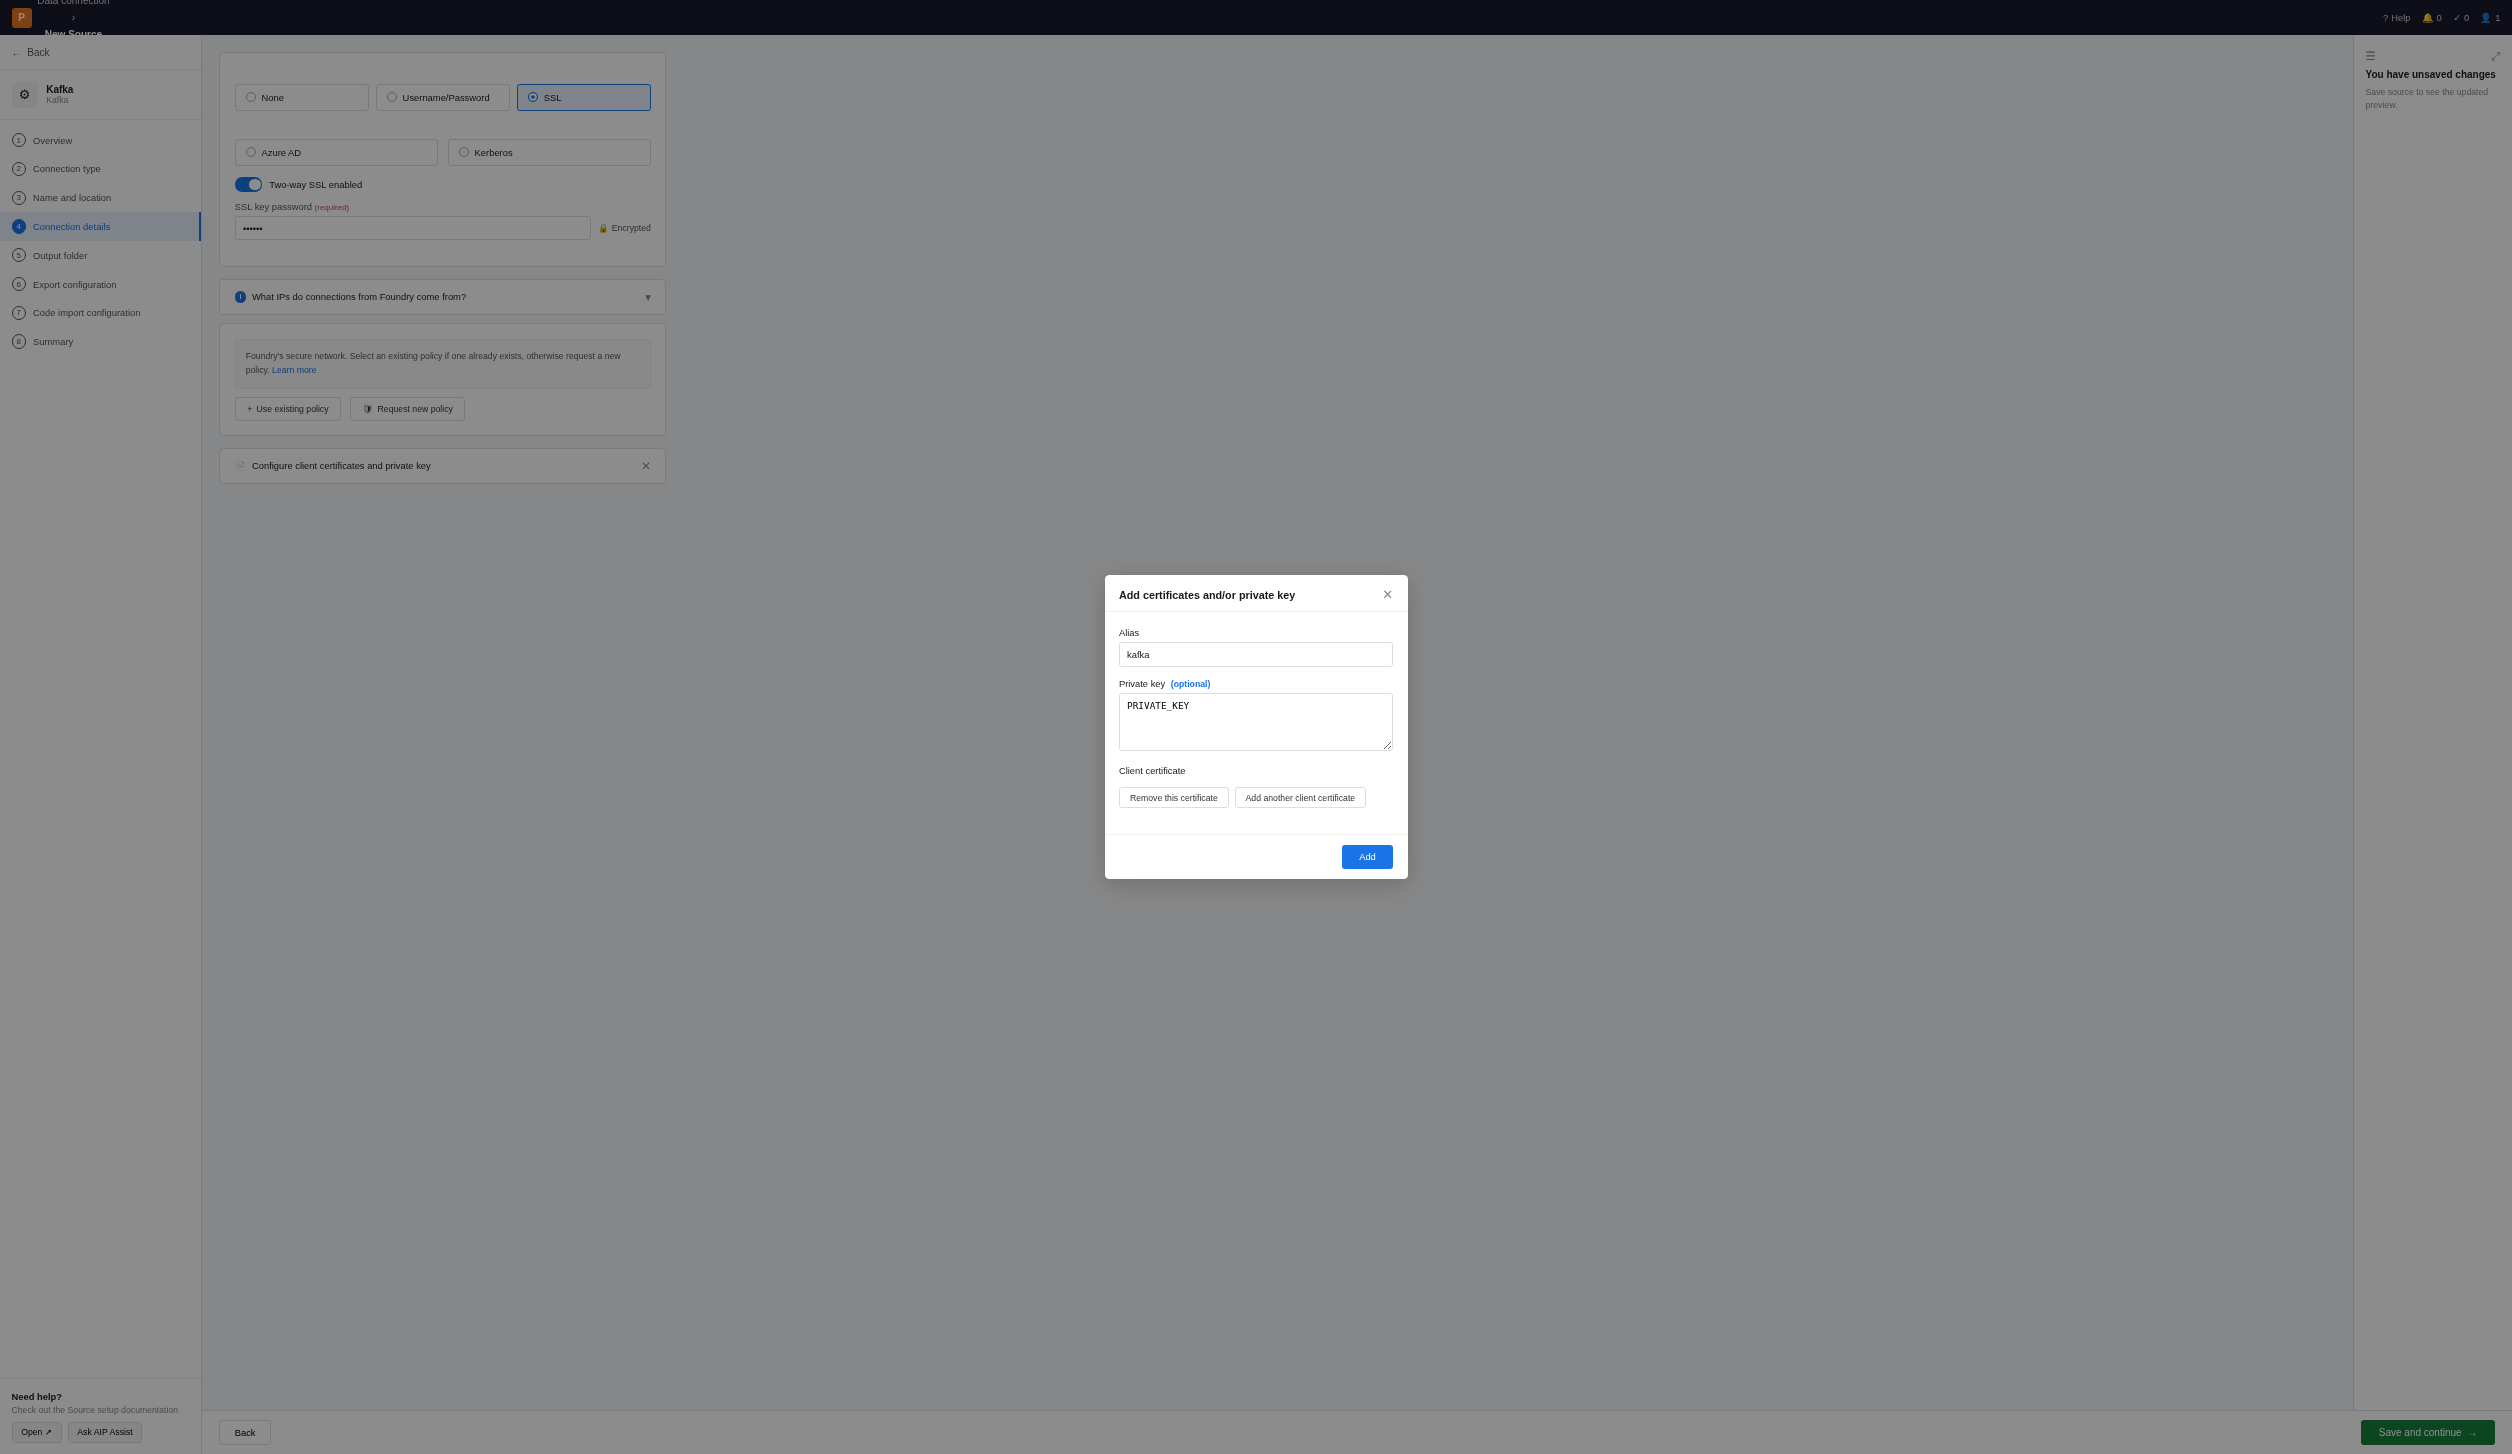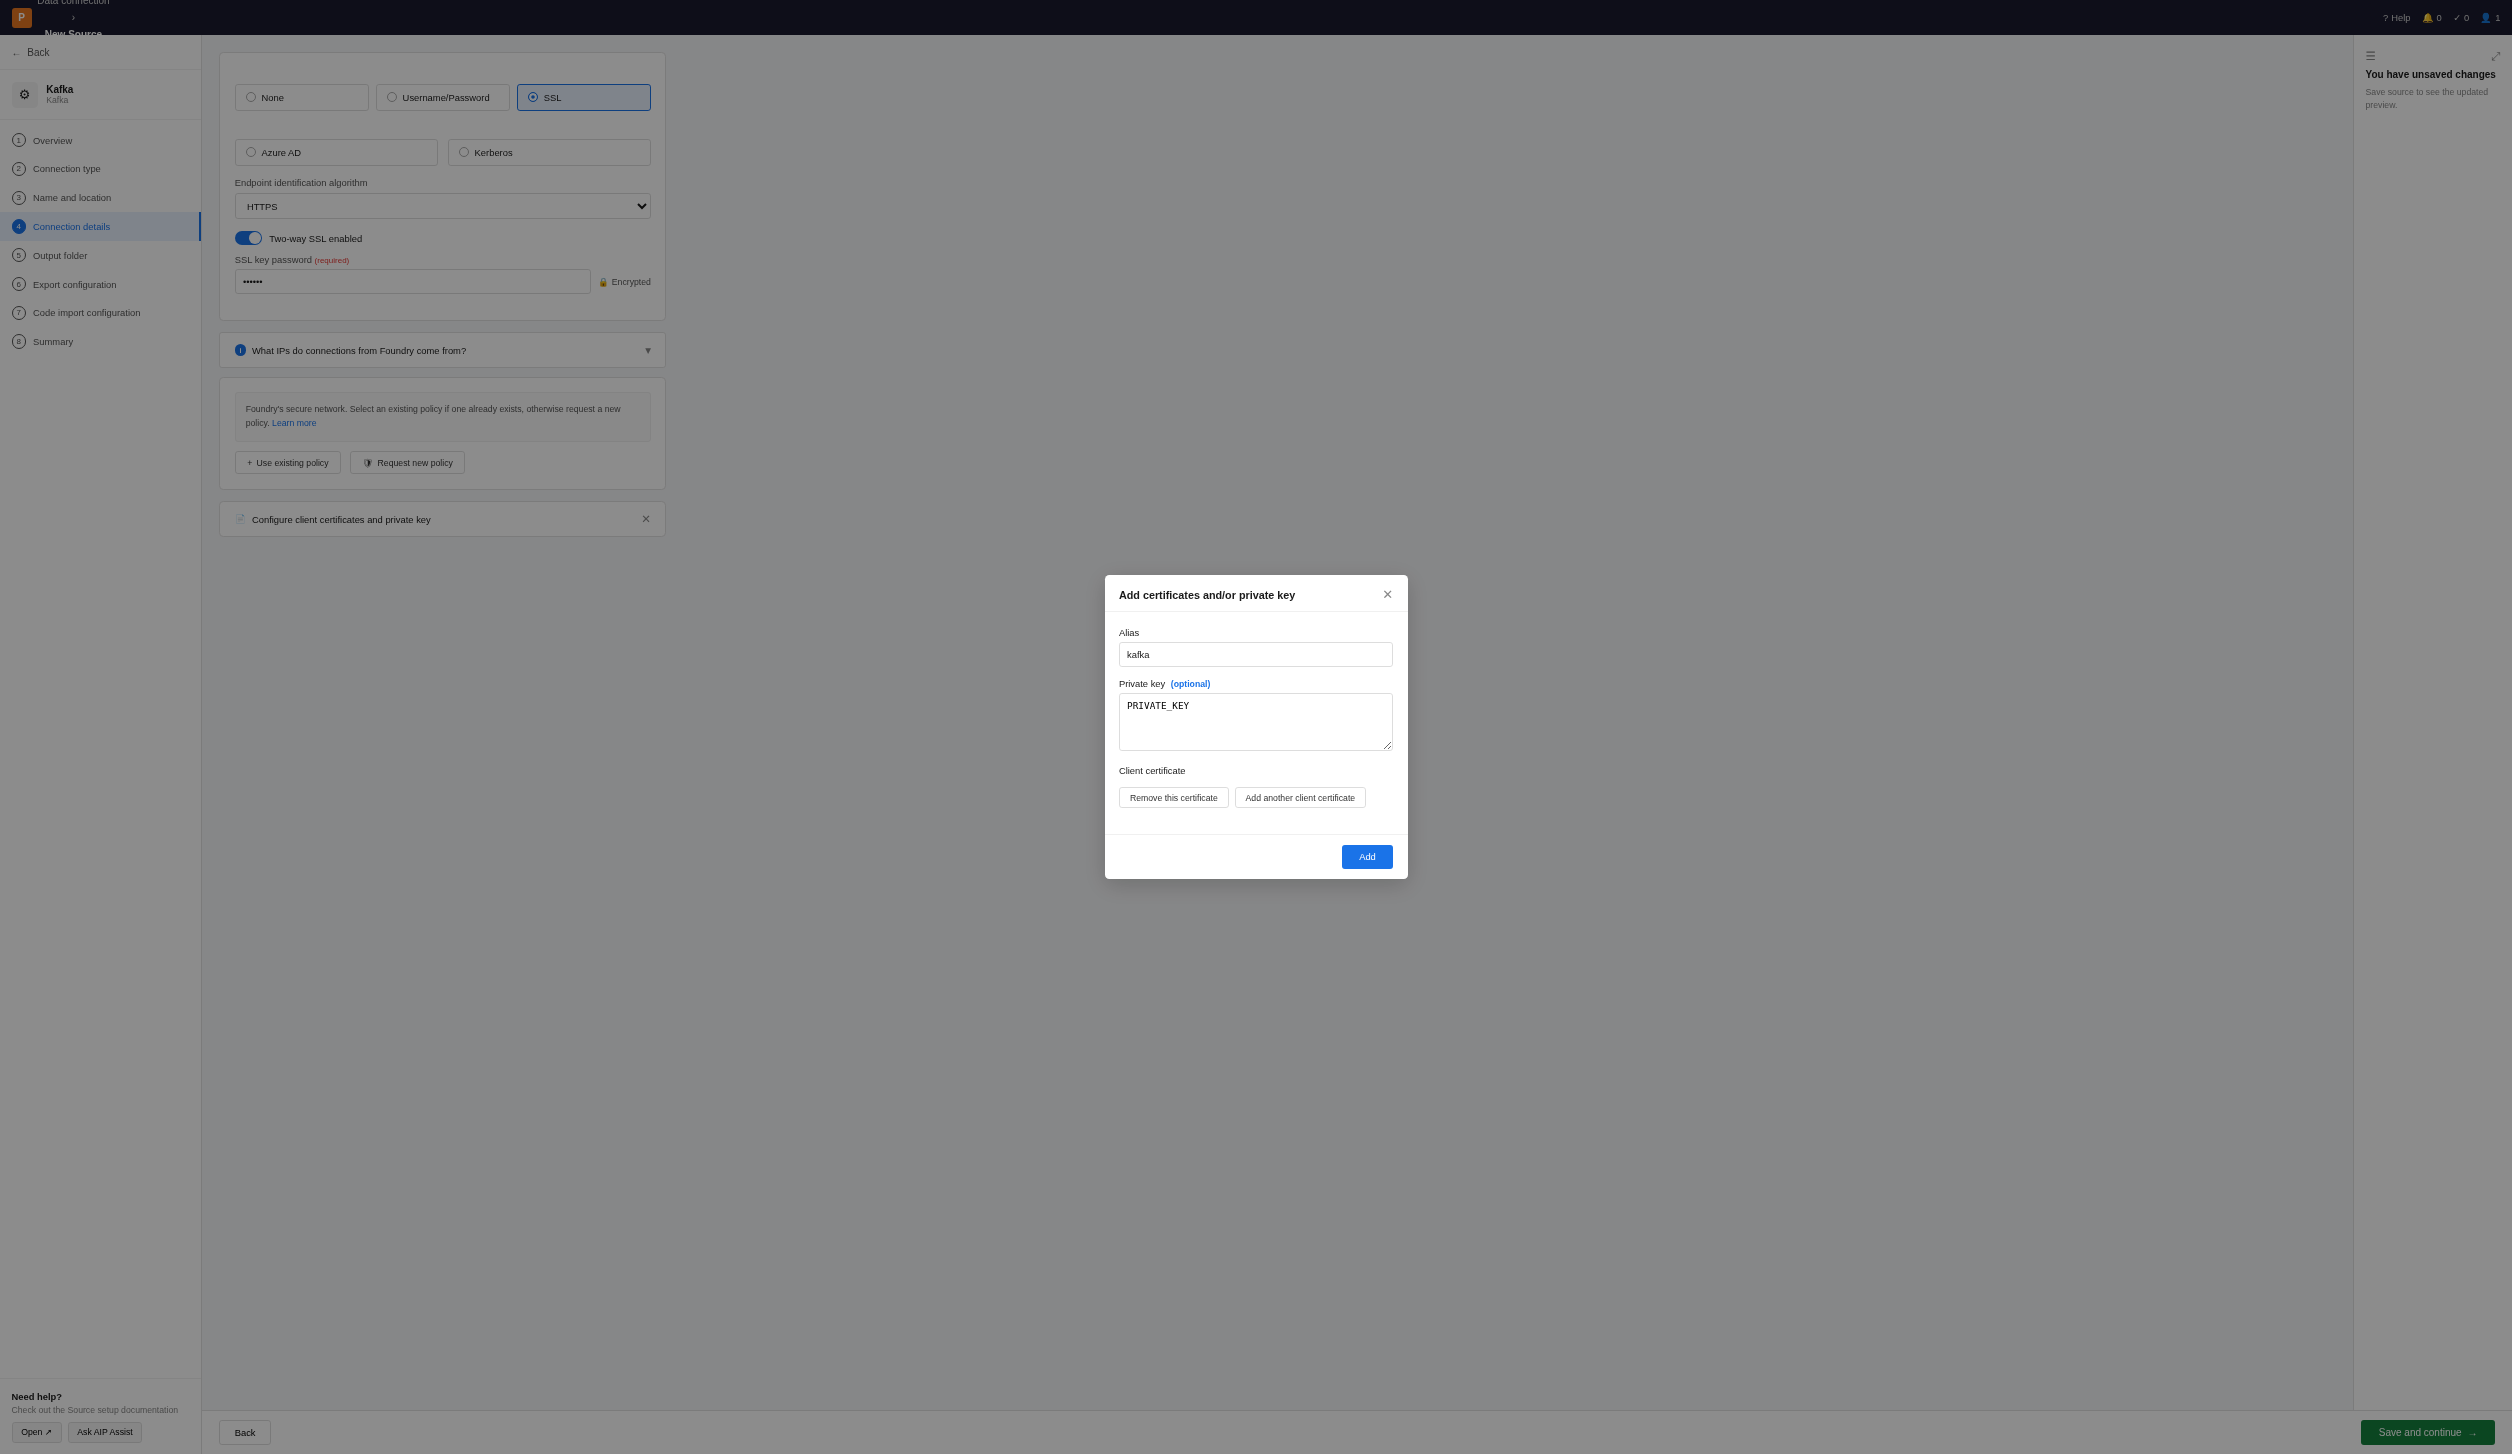--- a/index.html
+++ b/index.html
@@ -224,27 +224,20 @@
             <div class="radio-opt">
               <div class="radio-dot"></div>
               <span>Azure AD</span>
             </div>
             <div class="radio-opt">
               <div class="radio-dot"></div>
               <span>Kerberos</span>
             </div>
           </div>
 
-          <div class="modal-field">
-            <label class="form-label">Endpoint identification algorithm</label>
-            <select>
-              <option>HTTPS</option>
-              <option>None</option>
-            </select>
-          </div>
 
           <div class="toggle-row">
             <div class="toggle">
               <div class="toggle-knob"></div>
             </div>
             <span class="toggle-label">Two-way SSL enabled</span>
           </div>
 
           <div class="modal-field">
             <label class="form-label">

